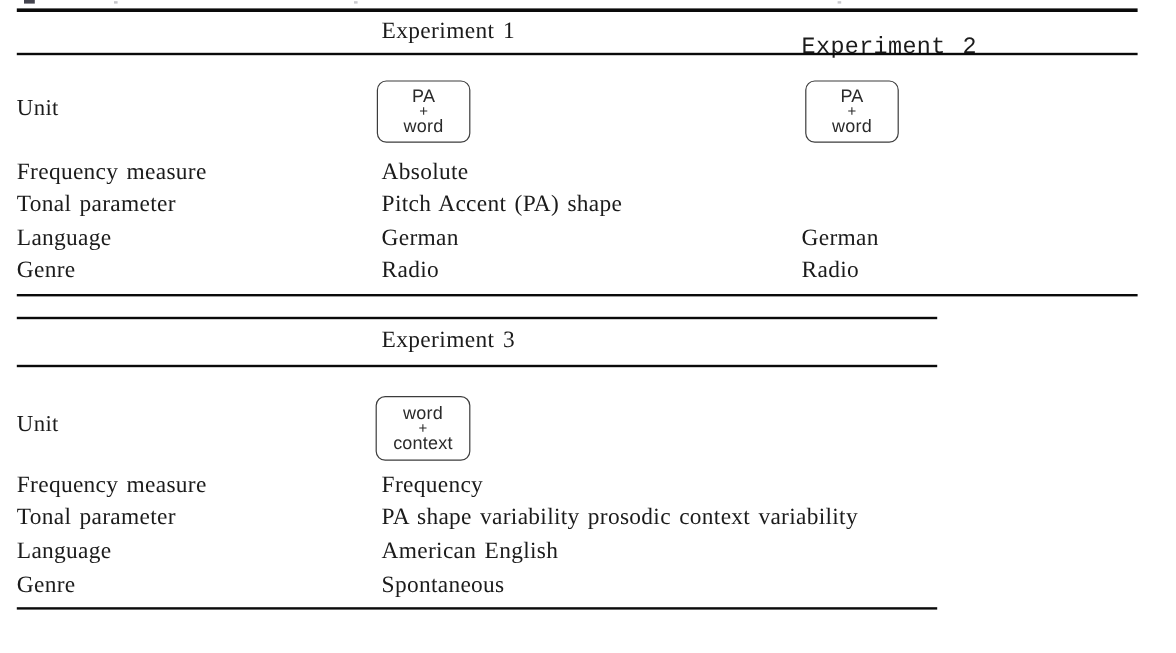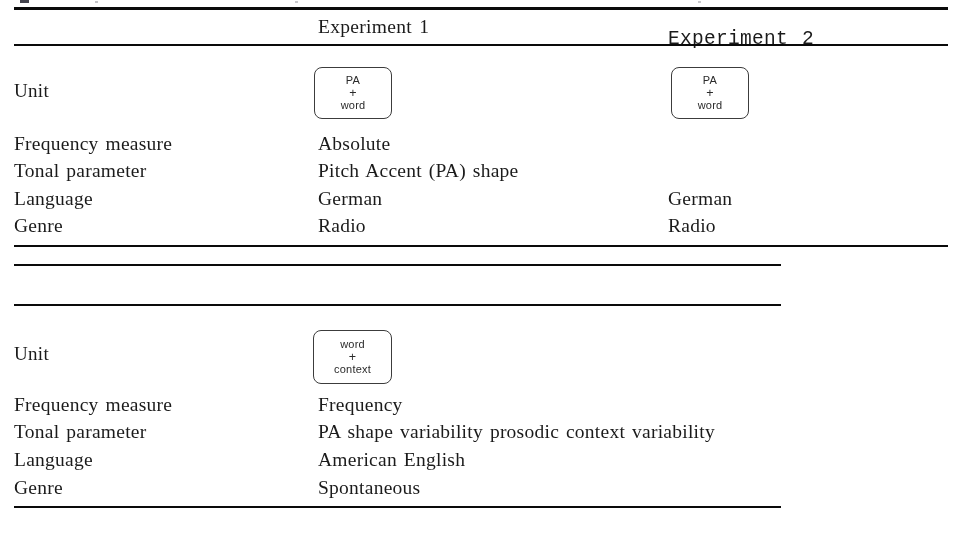--- a/index.html
+++ b/index.html
@@ -33,21 +33,21 @@
   #t2-unit-label{top:343px;}
 
   .unitbox{
     position:absolute;display:flex;flex-direction:column;align-items:center;justify-content:center;
     border:1.7px solid #3c3c3c;border-radius:8px;background:#fff;
     font-family:"Liberation Sans","DejaVu Sans",sans-serif;color:#2a2a2a;text-align:center;
   }
   #t1-box0{left:314px;top:67px;width:76px;height:50px;}
   #t1-box1{left:671px;top:67px;width:76px;height:50px;}
   #t2-box0{left:313px;top:330px;width:77px;height:52px;}
-  .ub-line{font-size:11px;line-height:15px;letter-spacing:.2px;}
+  .ub-line{font-size:15px;line-height:15px;letter-spacing:.2px;}
   .ub-plus{font-size:12.5px;line-height:10px;}
 
   .trow{position:absolute;left:14px;width:960px;height:26px;font-size:19.5px;}
   .cell{position:absolute;top:0;white-space:nowrap;letter-spacing:.25px;word-spacing:1.8px;}
   .c0{left:0;text-align:right;}
   .c1{left:304px;}
   .c2{left:654px;}
   #t1-r0{top:133px;} #t1-r1{top:160px;} #t1-r2{top:188px;} #t1-r3{top:215px;}
   #t2-r0{top:394px;} #t2-r1{top:421px;} #t2-r2{top:449px;} #t2-r3{top:477px;}
 </style>
@@ -98,20 +98,21 @@
   <div class="trow" id="t1-r3">
     <span class="cell c0">Genre</span>
     <span class="cell c1">Radio</span>
     <span class="cell c2">Radio</span>
   </div>
 
   <div class="rule" id="t1-rule-bottom"></div>
 
   <div class="rule" id="t2-rule-top"></div>
 
+  <div class="hdr" id="t2-h0">Experiment 3</div>
 
   <div class="rule" id="t2-rule-head"></div>
 
   <div class="unit-label" id="t2-unit-label">Unit</div>
 
   <div class="unitbox" id="t2-box0">
     <span class="ub-line">word</span>
     <span class="ub-plus">+</span>
     <span class="ub-line">context</span>
   </div>

